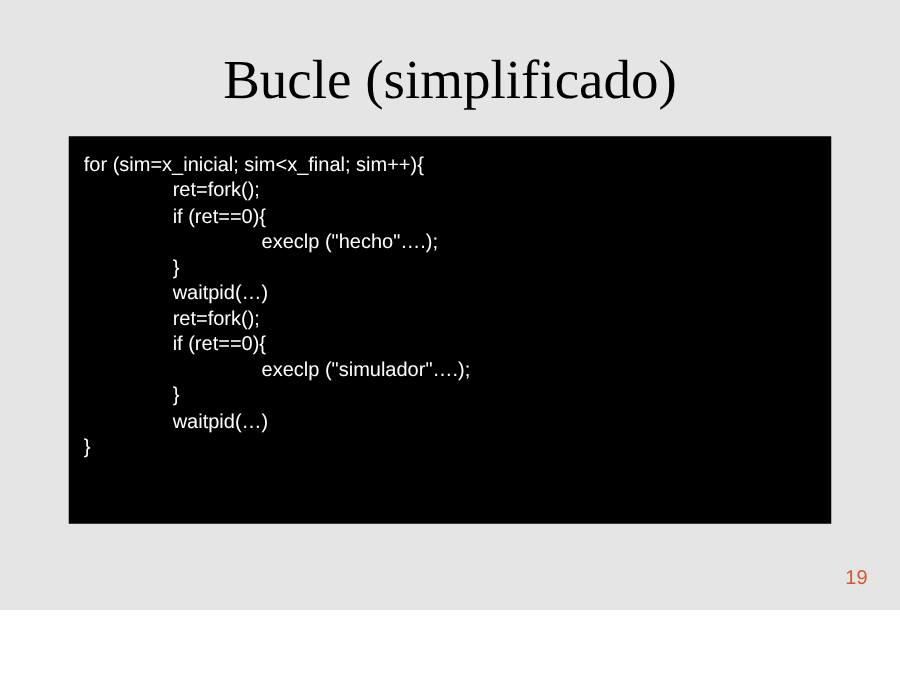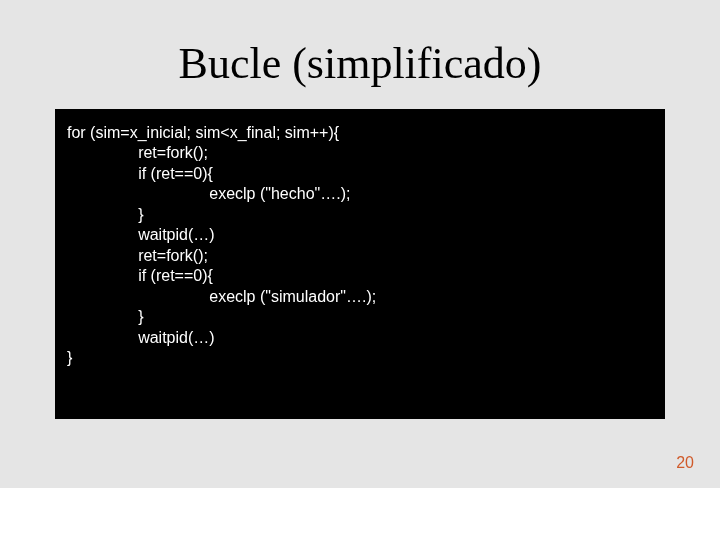--- a/index.html
+++ b/index.html
@@ -63,15 +63,15 @@
 <span>                                execlp ("hecho"….);</span>
 <span>                }</span>
 <span>                waitpid(…)</span>
 <span>                ret=fork();</span>
 <span>                if (ret==0){</span>
 <span>                                execlp ("simulador"….);</span>
 <span>                }</span>
 <span>                waitpid(…)</span>
 <span>}</span></div>
 
-  <div class="page-num">20</div>
+  <div class="page-num">19</div>
 
 </div>
 
 </body></html>

